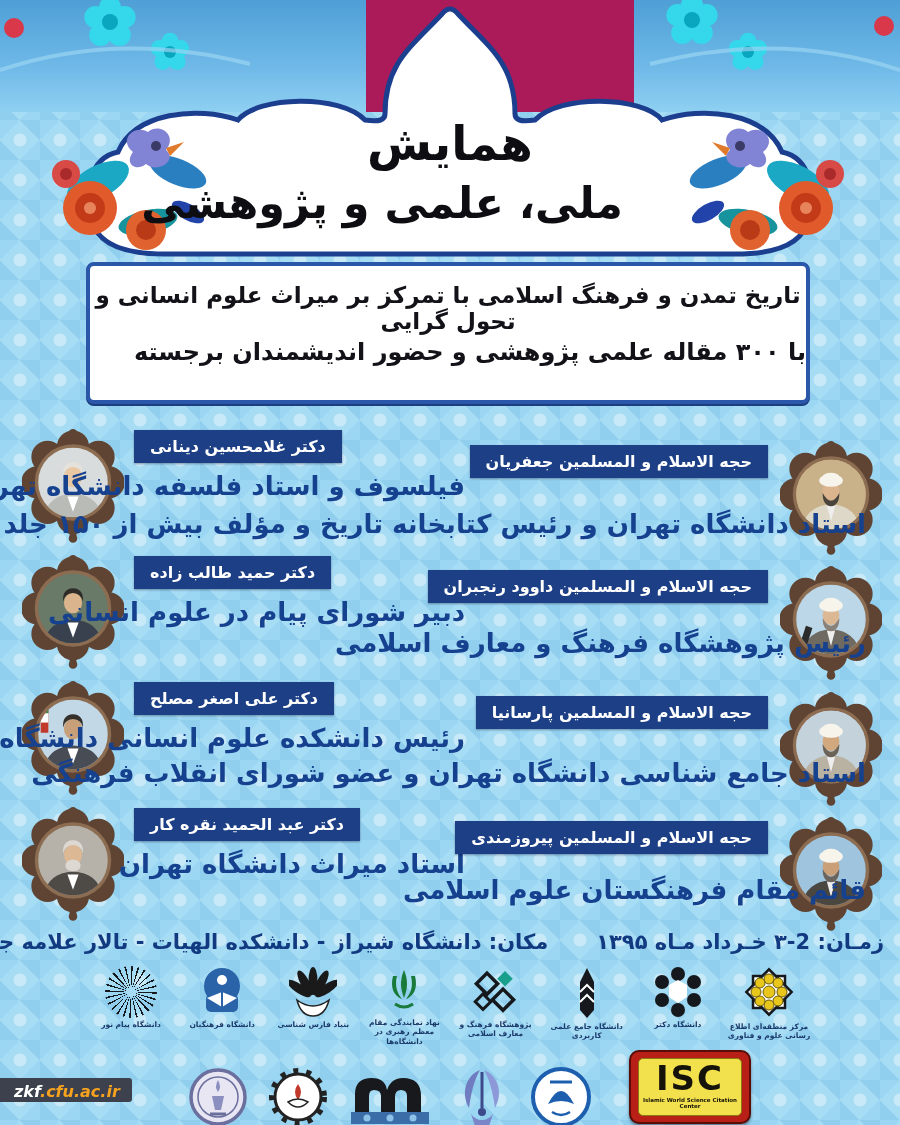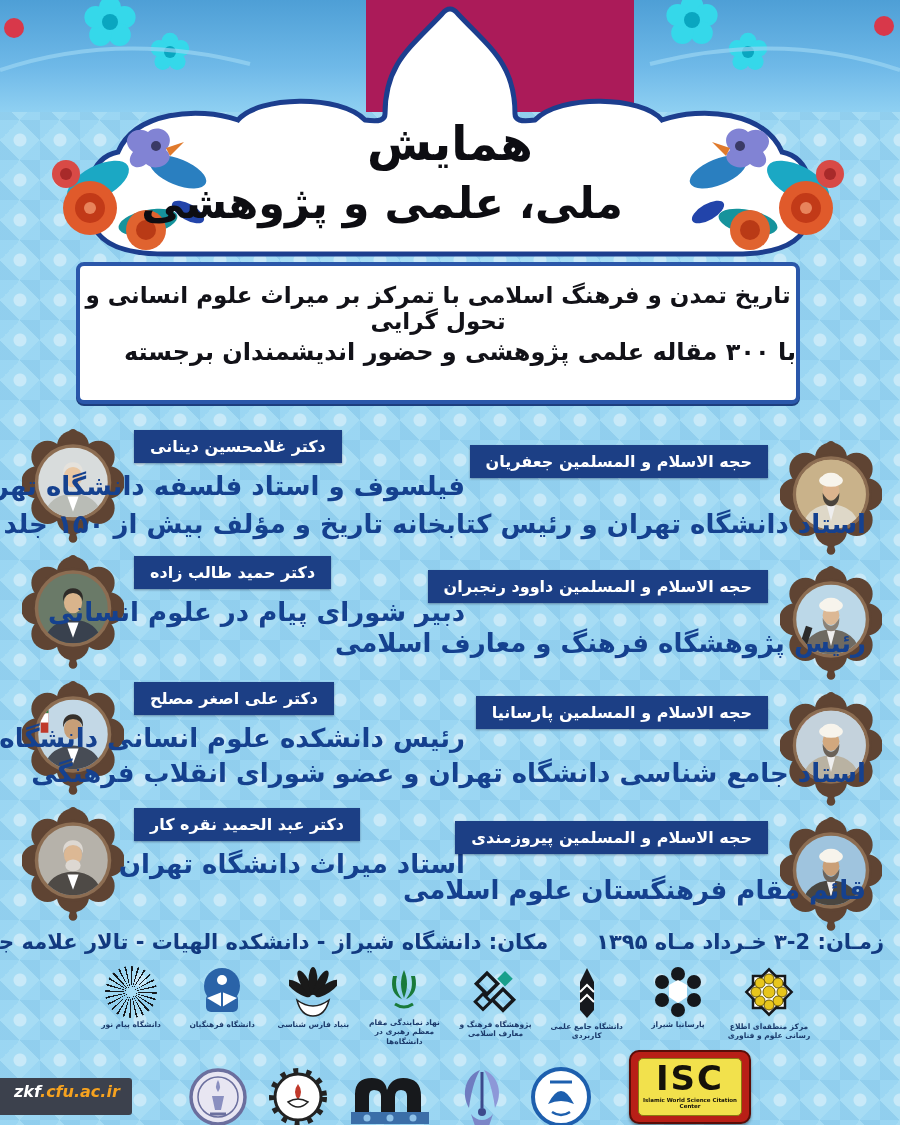--- a/index.html
+++ b/index.html
@@ -14,21 +14,21 @@
     background-size:40px 40px,40px 40px,40px 40px;
   }
   .hdr{position:absolute;top:0;left:0;width:900px;height:112px;
     background:linear-gradient(180deg,#4e9fd6 0%,#6fb9e8 60%,#8fd0f2 100%);}
   .pillar{position:absolute;top:0;left:366px;width:268px;height:112px;background:#ab1b59;}
   .cloud-svg{position:absolute;left:80px;top:0;width:740px;height:262px;}
   .title-l1{position:absolute;top:116px;left:0;width:900px;text-align:center;
     font-size:47px;font-weight:bold;color:#0d0d12;letter-spacing:1px;}
   .title-l2{position:absolute;top:178px;left:0;width:764px;text-align:center;
     font-size:43px;font-weight:bold;color:#0d0d12;}
-  .subbox{position:absolute;left:76px;top:262px;width:716px;height:134px;background:#ffffff;
+  .subbox{position:absolute;left:86px;top:262px;width:716px;height:134px;background:#ffffff;
     border:4px solid #2a57aa;border-radius:8px;box-shadow:0 2px 0 #1c3e7e;}
   .subbox .l1{position:absolute;top:16px;left:0;width:100%;text-align:center;
     font-size:23px;font-weight:bold;color:#121218;}
   .subbox .l2{position:absolute;top:72px;left:0;width:100%;text-align:right;
     font-size:24px;font-weight:bold;color:#121218;}
   .flowers{position:absolute;top:112px;width:210px;height:148px;}
   .fl-left{left:38px;}
   .fl-right{left:648px;transform:scaleX(-1);}
   .row{position:absolute;left:0;width:900px;height:125px;}
   .photo{position:absolute;width:102px;height:116px;}
@@ -48,21 +48,21 @@
   .logo{width:86px;display:flex;flex-direction:column;align-items:center;gap:2px;}
   .logo .cap{font-size:7.5px;color:#1b3a6b;font-weight:bold;text-align:center;line-height:1.25;}
   .logos-bottom{position:absolute;top:1064px;left:188px;width:404px;display:flex;flex-direction:row;
     justify-content:space-between;align-items:flex-end;}
   .isc{position:absolute;left:596px;top:1050px;width:118px;height:70px;background:#b81f17;
     border:2px solid #5a0d08;border-radius:10px;box-shadow:0 2px 3px rgba(0,0,0,.4);margin-left:33px;}
   .isc .inner{position:absolute;left:7px;top:6px;right:7px;bottom:6px;background:#f2e14c;
     border-radius:5px;border:1px solid #8a7a10;text-align:center;direction:ltr;}
   .isc .big{font-size:34px;font-weight:bold;color:#15120a;line-height:38px;letter-spacing:2px;}
   .isc .small{font-size:5.5px;font-weight:bold;color:#15120a;line-height:6px;}
-  .watermark{position:absolute;left:0;top:1078px;background:#3c414d;padding:4px 12px 14px 14px;
+  .watermark{position:absolute;left:0;top:1078px;background:#3c414d;padding:4px 12px 1px 14px;
     font-style:italic;font-weight:bold;font-size:16px;direction:ltr;border-radius:0 3px 3px 0;}
   .watermark .w1{color:#ffffff;}
   .watermark .w2{color:#f6a21f;}
   
   .p-dinani{--pbg:#d8dcdc;--coat:#b9bcb6;--skin:#e9c7a2;--hair:#e5e2dc;}
   .p-taleb{--pbg:#6a7a68;--coat:#39414e;--skin:#d9b48c;--hair:#2f2b28;}
   .p-mosleh{--pbg:#c3d8e6;--coat:#474c55;--skin:#c79f78;--hair:#35302c;}
   .p-noghre{--pbg:#b6b2aa;--coat:#4e4a46;--skin:#dcb894;--hair:#ddd8d2;}
   .p-jafar{--pbg:#c9b28a;--coat:#ded8c8;--skin:#dcb48e;--turban:#f7f4ec;--beard:#4a443c;}
   .p-ranjb{--pbg:#bcd8e8;--coat:#6e6a62;--skin:#dcb894;--turban:#f7f4ec;--beard:#8a8278;}
@@ -385,21 +385,21 @@
         <g fill="#15181c">
           <circle cx="26" cy="8" r="7"></circle>
             <circle cx="42" cy="16" r="7"></circle>
             <circle cx="42" cy="34" r="7"></circle>
           <circle cx="26" cy="44" r="7"></circle>
             <circle cx="10" cy="34" r="7"></circle>
             <circle cx="10" cy="16" r="7"></circle>
         </g>
         <path d="M26 14 L35 19 L35 31 L26 37 L17 31 L17 19 Z" fill="#ffffff"></path>
       </svg>
-      <div class="cap">پارسانیا شیراز</div>
+      <div class="cap">دانشگاه دکتر</div>
     </div>
 
     <div class="logo">
       <svg width="52" height="54" viewBox="0 0 52 54">
         <rect x="10" y="10" width="32" height="32" fill="#ffffff" stroke="#15181c" stroke-width="2.5"></rect>
         <rect x="10" y="10" width="32" height="32" fill="#ffffff" stroke="#15181c" stroke-width="2.5" transform="rotate(45 26 26)"></rect>
         <g fill="#e8c61c" stroke="#6b5a08" stroke-width="1">
           <circle cx="26" cy="13" r="5"></circle>
             <circle cx="35" cy="17" r="5"></circle>
             <circle cx="39" cy="26" r="5"></circle>

